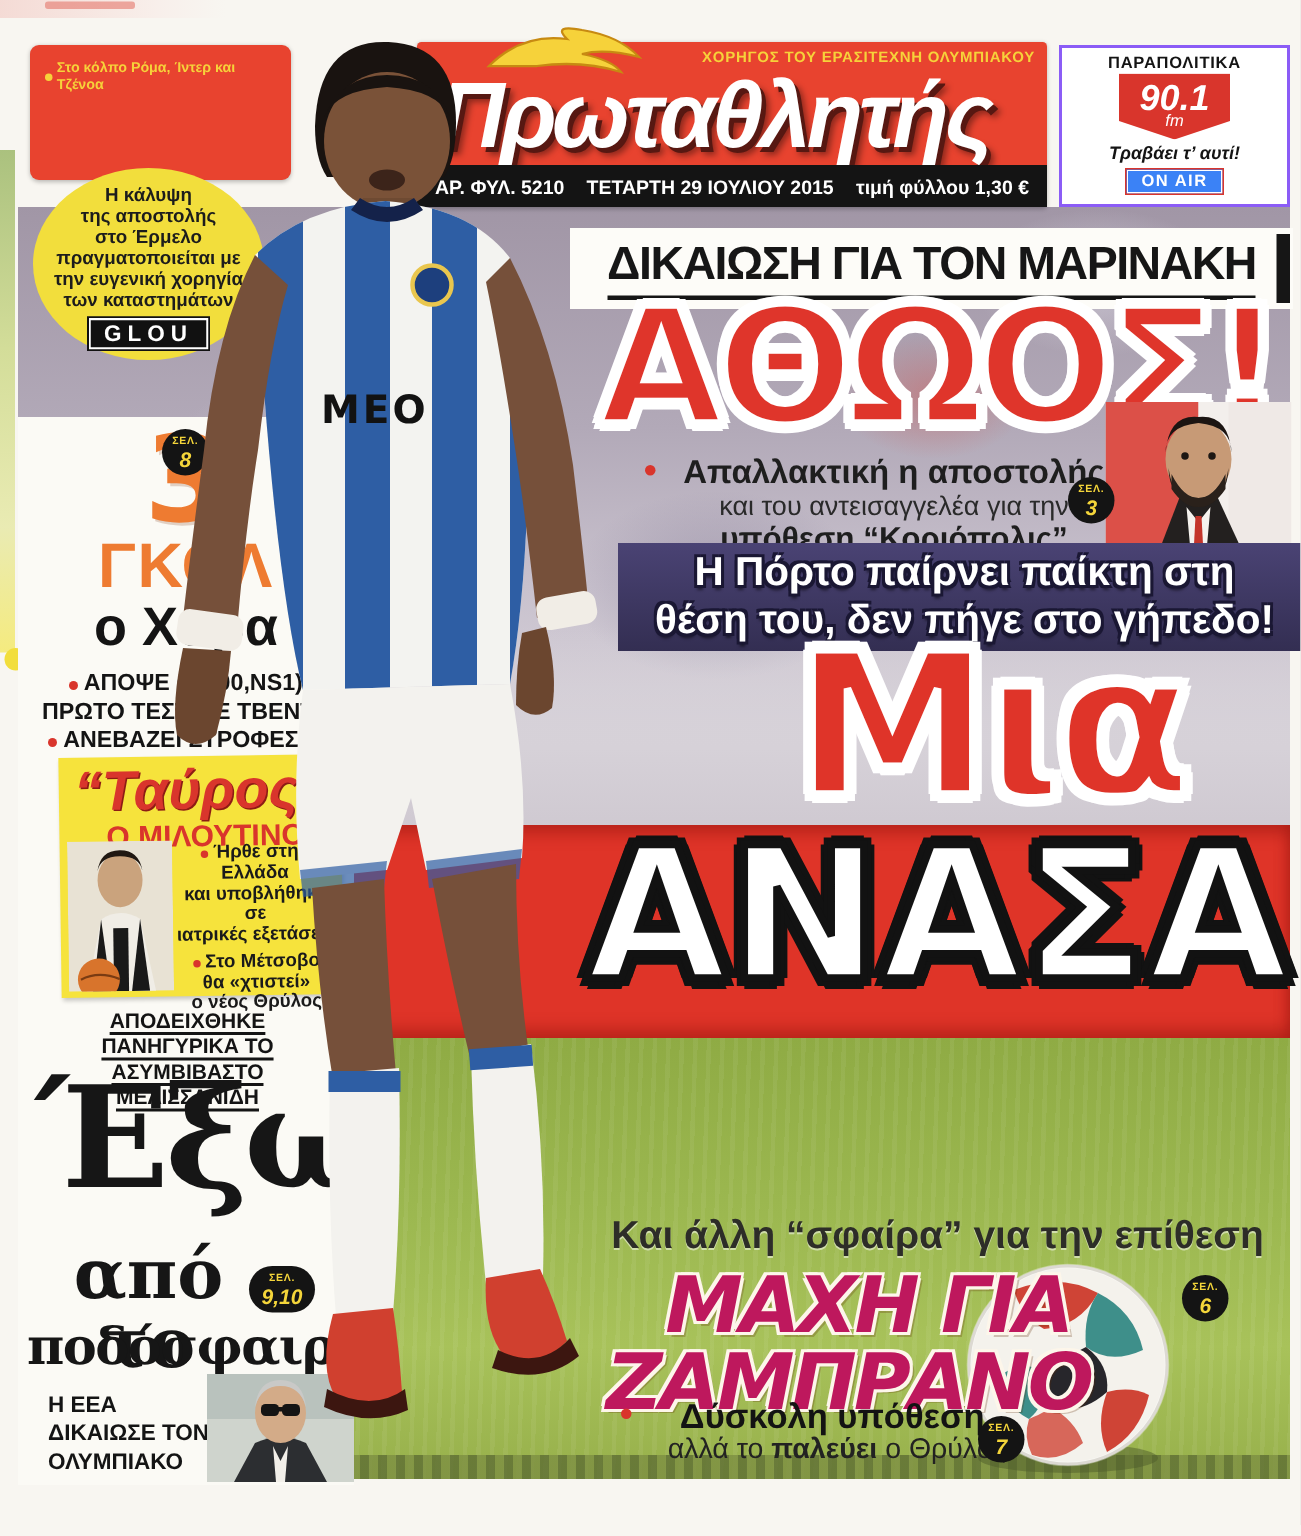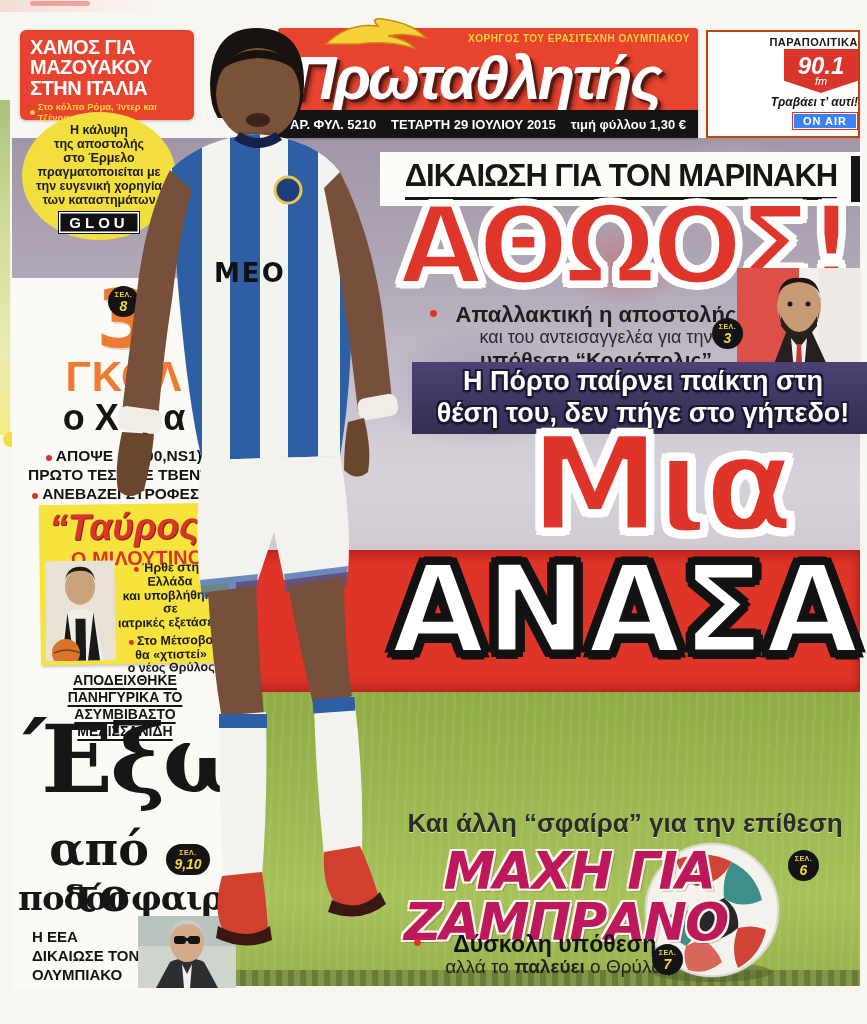--- a/index.html
+++ b/index.html
@@ -50,21 +50,21 @@
     border-radius:3px;z-index:4;box-shadow:0 1px 3px rgba(0,0,0,.25);}
   .mh-sponsor{position:absolute;right:8px;top:5px;font-size:10px;font-weight:bold;color:#f6d23a;letter-spacing:.5px;}
   .mh-logo{position:absolute;left:14px;top:14px;font-size:62px;font-weight:bold;font-style:italic;
     color:#ffffff;letter-spacing:-3px;text-shadow:3px 3px 0 #571812,5px 5px 4px rgba(0,0,0,.4);}
   .mh-bar{position:absolute;left:0;bottom:0;width:100%;height:28px;background:#141414;
     display:flex;align-items:center;justify-content:space-between;padding:0 12px;}
   .mh-bar span{color:#fff;font-size:13px;font-weight:bold;white-space:nowrap;}
   .flame{position:absolute;left:40px;top:-14px;z-index:5;}
   
   .radio{position:absolute;left:706px;top:30px;width:154px;height:108px;background:#fff;
-    border:2px solid #c2410c;z-index:6;display:flex;flex-direction:column;align-items:flex-end;padding-top:4px;}
+    border:2px solid #8b5cf6;z-index:6;display:flex;flex-direction:column;align-items:center;padding-top:4px;}
   .radio-brand{font-size:11px;font-weight:bold;color:#141414;letter-spacing:.5px;}
   .radio-shield{width:74px;height:44px;background:#d9352c;color:#fff;
     clip-path:polygon(0 0,100% 0,100% 72%,50% 100%,0 72%);
     display:flex;flex-direction:column;align-items:center;justify-content:center;margin-top:1px;position:relative;}
   .radio-freq{font-size:24px;font-weight:bold;font-style:italic;line-height:.9;}
   .radio-fm{font-size:11px;font-style:italic;line-height:1;}
   .radio-tag{position:absolute;left:-26px;top:12px;width:26px;height:11px;background:#141414;border-radius:2px;}
   .radio-slogan{font-size:12px;font-weight:bold;font-style:italic;color:#141414;margin-top:2px;}
   .radio-onair{margin-top:3px;background:#3b82f6;color:#fff;font-size:11px;font-weight:bold;
     padding:2px 10px;border:1px solid #d9352c;box-shadow:inset 0 0 0 1px #fff;letter-spacing:1px;}
@@ -200,23 +200,20 @@
     <div class="radio-shield">
       <div class="radio-tag"></div>
       <div class="radio-freq">90.1</div>
       <div class="radio-fm">fm</div>
     </div>
     <div class="radio-slogan">Τραβάει τ’ αυτί!</div>
     <div class="radio-onair">ON AIR</div>
   </div>
 
   <div class="redbox">
-    <div class="redbox-title">ΧΑΜΟΣ ΓΙΑ
-ΜΑΖΟΥΑΚΟΥ
-ΣΤΗΝ ΙΤΑΛΙΑ</div>
     <div class="redbox-sub">
       <span class="dot y"></span>
       <span>Στο κόλπο Ρόμα, Ίντερ και Τζένοα</span>
     </div>
   </div>
 
   <div class="ycircle">
     <div class="ycircle-text">Η κάλυψη
 της αποστολής
 στο Έρμελο

